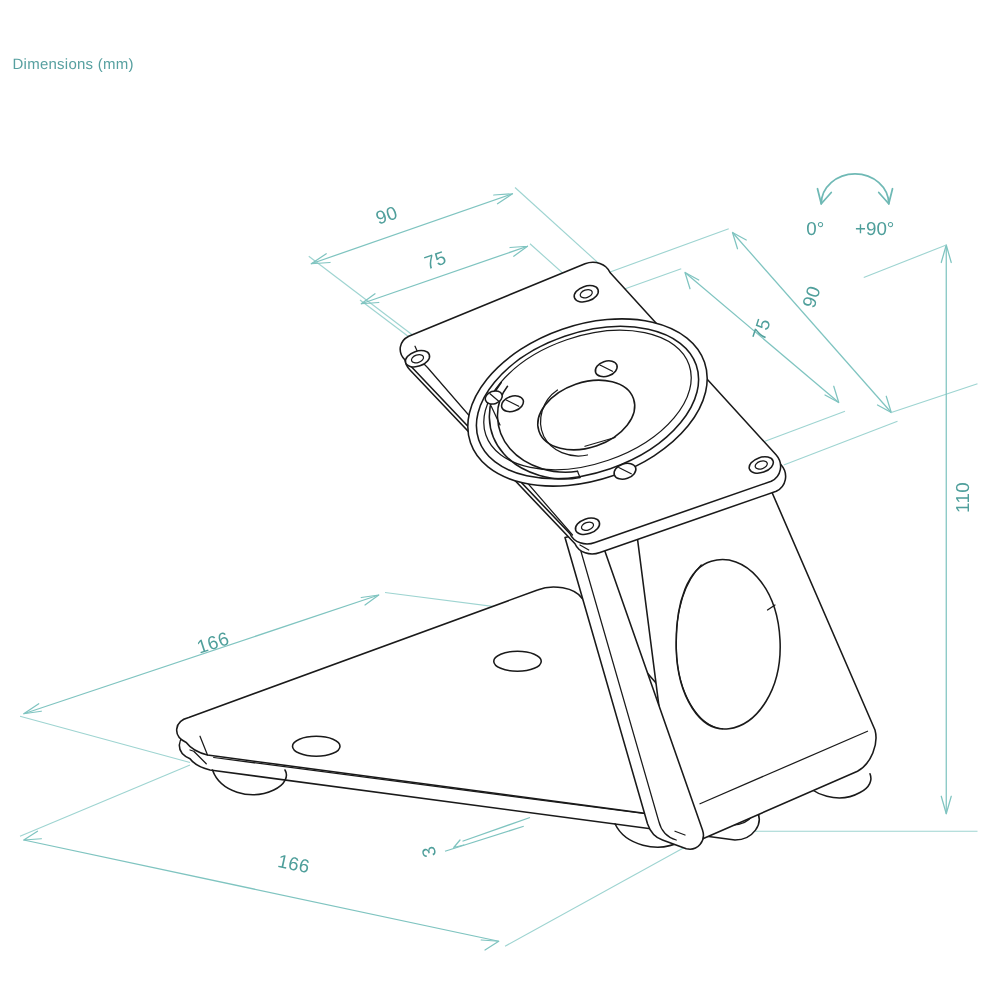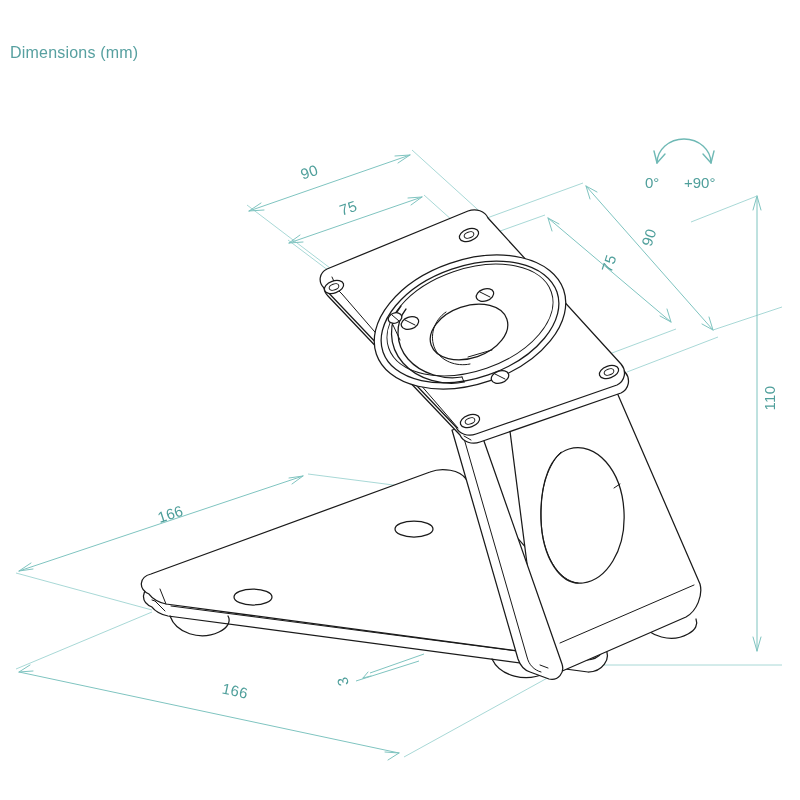--- a/index.html
+++ b/index.html
@@ -20,21 +20,21 @@
     left: 0; top: 0;
     width: 800px;
     height: 800px;
     background: #ffffff;
   }
   #page-title {
     position: absolute;
     left: 10px;
     top: 44px;
     font-family: "Liberation Sans", sans-serif;
-    font-size: 16px;
+    font-size: 12px;
     font-weight: 400;
     color: #57a0a0;
     letter-spacing: 0.2px;
     white-space: nowrap;
   }
   svg#drawing {
     position: absolute;
     left: 0; top: 0;
     width: 800px;
     height: 800px;

